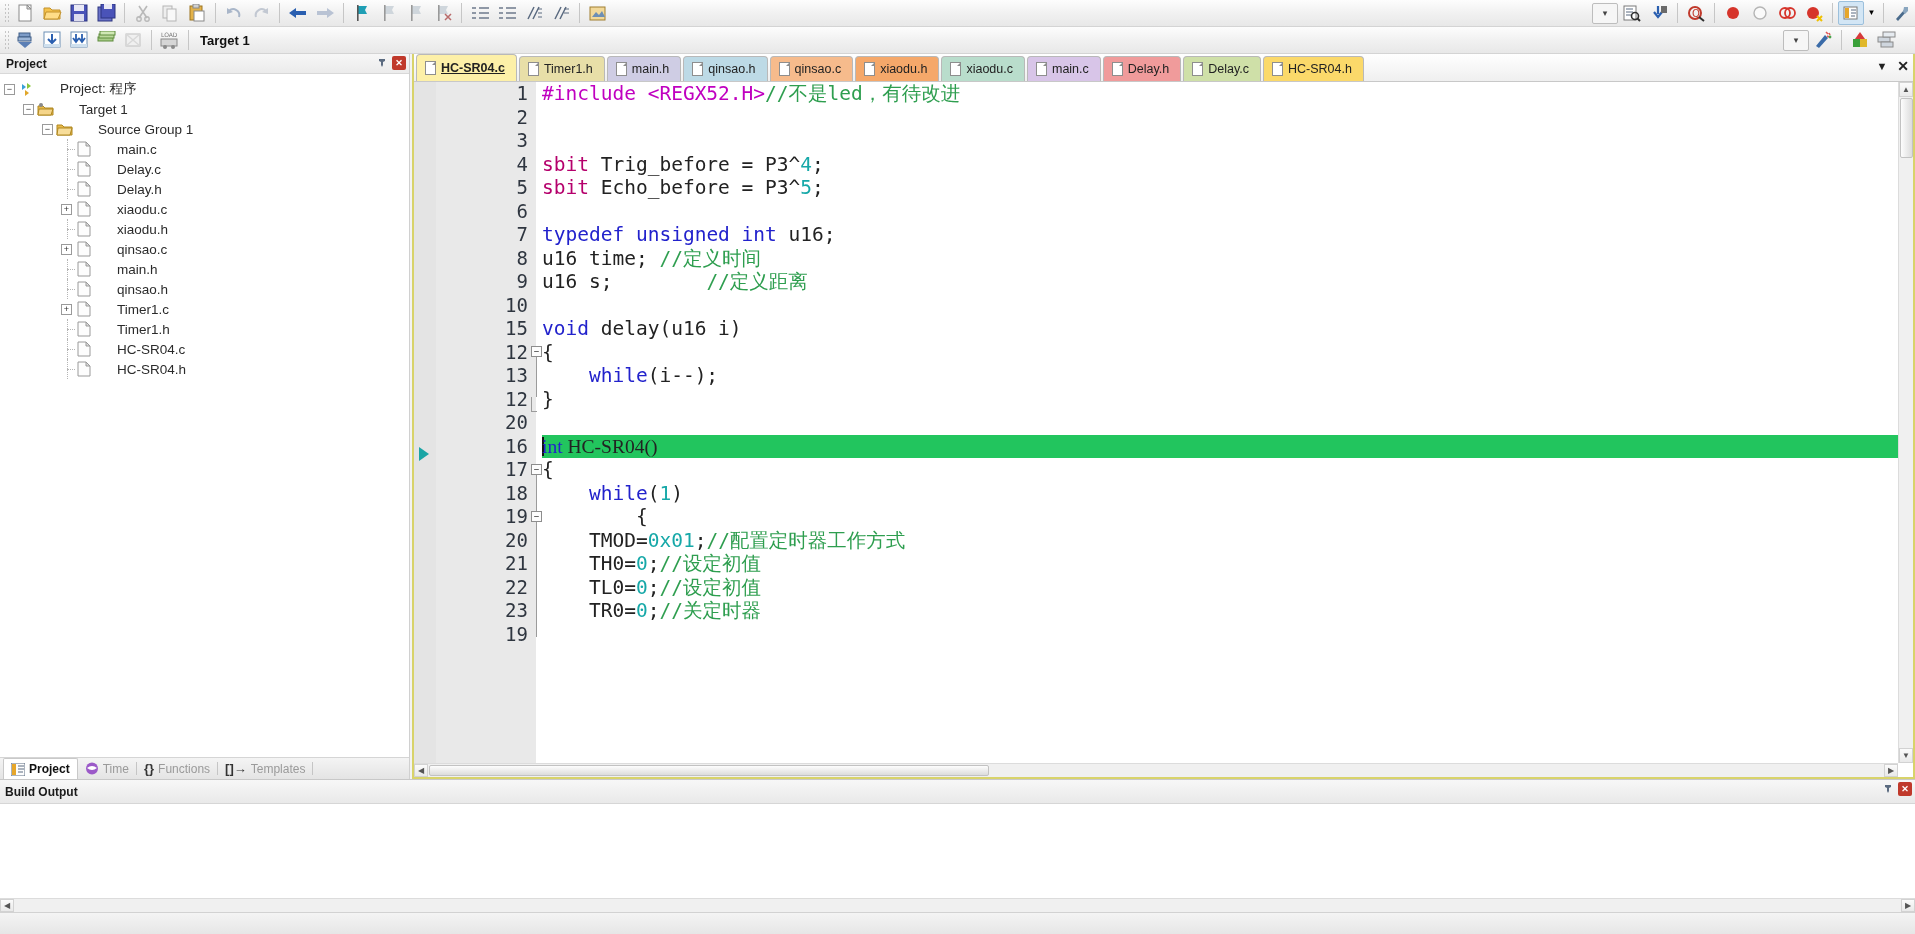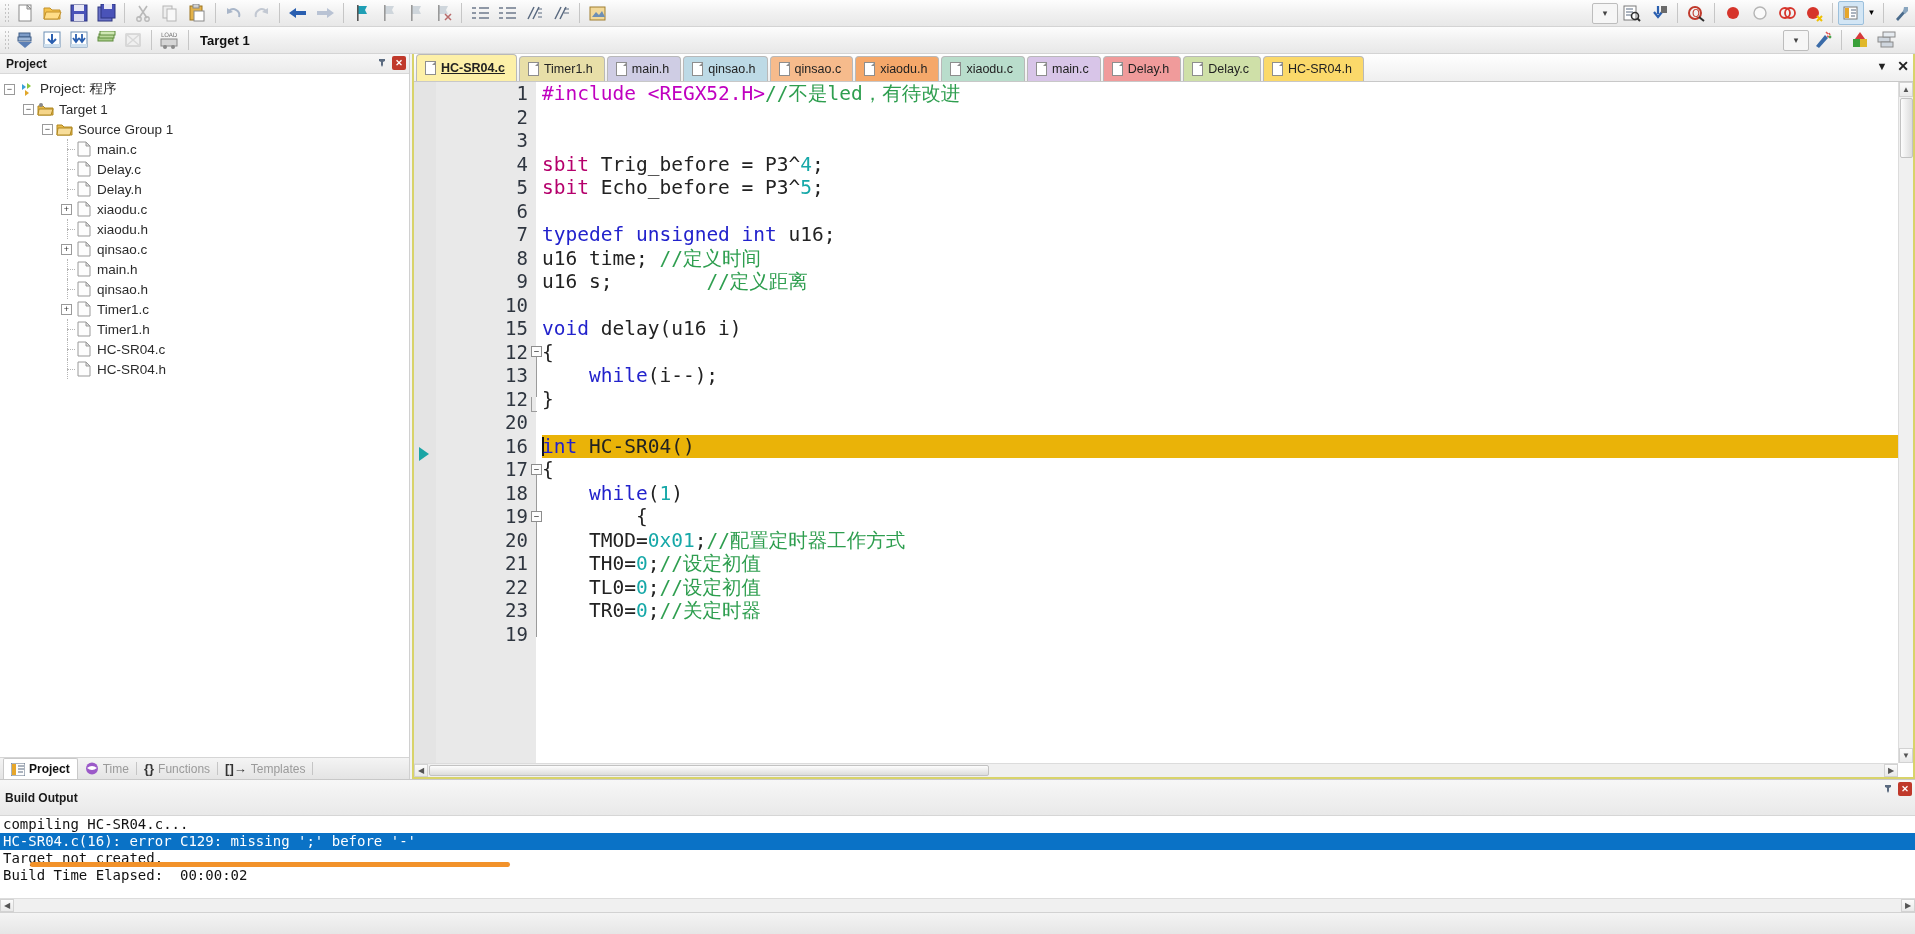--- a/index.html
+++ b/index.html
@@ -74,21 +74,21 @@
 
   #tree { flex:1; overflow:hidden; padding-top:5px; font-size:13px; color:#2b2b2b; background:#fff;}
   .trow { display:flex; align-items:center; height:20px; white-space:nowrap; }
   .texp { width:11px;height:11px;border:1px solid #9a9a9a;background:#fff;
     display:flex;align-items:center;justify-content:center;font-size:9px;line-height:1;
     color:#333; margin-right:3px; flex:none; }
   .tline { width:14px; height:20px; flex:none; position:relative; }
   .tline::before{content:"";position:absolute;left:6px;top:0;bottom:0;border-left:1px dotted #b5b5b5;}
   .tline.elbow::after{content:"";position:absolute;left:6px;top:10px;width:8px;border-top:1px dotted #b5b5b5;}
   .ticon { width:17px;height:17px;margin-right:5px;flex:none;display:flex;align-items:center;justify-content:center; }
-  .tlabel { font-size:13.5px; }
+  .tlabel { font-size:13.5px;margin-left:20px; }
 
   .pane-tabs {
     height:22px; display:flex; align-items:flex-end;
     background:linear-gradient(to bottom,#f4f4f4,#e4e4e4);
     border-top:1px solid #d5d5d5; padding-left:3px; gap:0px;
   }
   .ptab { display:flex;align-items:center;gap:4px;height:21px;padding:0 7px;font-size:12px;color:#9a9a9a;}
   .ptab.active { color:#111; font-weight:bold; background:#fff;
      border:1px solid #c9c9c9; border-bottom:none; border-radius:2px 2px 0 0;}
   .ptab-sep{width:1px;height:13px;background:#c5c5c5;align-self:center;}
@@ -133,21 +133,21 @@
     text-align:right; position:relative;
   }
   #code-text {
     flex:1; position:relative;
     font-family:"DejaVu Sans Mono", monospace; font-size:19.5px;
     line-height:23.5px; color:#222; padding-left:6px; white-space:pre;
     overflow:hidden;
   }
   .cline { height:23.5px; line-height:23.5px; white-space:pre; }
   .numline { height:23.5px; line-height:23.5px; padding-right:8px; }
-  .hl-line { background:#eab308; }
+  .hl-line { background:#22c55e;font-family:Liberation Serif, serif; }
   .kw { color:#2222cc; }
   .kw2 { color:#b5006c; }
   .num { color:#16a8a8; }
   .cmt { color:#2e9e4f; }
   .pp { color:#c000c0; }
   .str { color:#c000c0; }
   .caret-bar { display:inline-block; width:2px; height:19px; background:#111;
     vertical-align:-3px; margin-right:-2px; }
 
   .fold-box{ position:absolute; width:11px;height:11px;border:1px solid #8d8d8d;background:#fcfcfc;
@@ -168,21 +168,21 @@
     background:#f0f0f0; border-top:1px solid #dcdcdc; display:flex; align-items:center;}
   .hs-btn{width:14px;height:13px;display:flex;align-items:center;justify-content:center;font-size:8px;color:#555;
      background:linear-gradient(to bottom,#fbfbfb,#e9e9e9);border:1px solid #d2d2d2;}
   .hs-thumb{position:absolute;left:15px;top:1px;height:11px;width:560px;
      background:linear-gradient(to bottom,#fdfdfd,#dcdcdc);border:1px solid #c2c2c2;border-radius:2px;}
 
   
   #build-pane { position:absolute; left:0; right:0; bottom:22px; height:133px;
      background:#fff; border-top:1px solid #c8c8c8; display:flex; flex-direction:column;}
   #build-title {
-    height:36px; display:flex; align-items:center;
+    height:24px; display:flex; align-items:center;
     background:linear-gradient(to bottom,#f7f7f7,#e9e9e9);
     border-bottom:1px solid #d6d6d6;
     padding-left:5px; font-size:12px; font-weight:bold; color:#1a1a1a; position:relative;
   }
   #build-title .btns{position:absolute;right:3px;top:2px;display:flex;gap:3px;}
   #build-body { flex:1; position:relative; overflow:hidden;
     font-family:"DejaVu Sans Mono", monospace; font-size:14px; color:#111; }
   .bline { height:17px; line-height:17px; padding-left:3px; white-space:pre; }
   .bline.sel { background:#0a72c6; color:#fff; }
   .underline-mark { position:absolute; height:5px; background:#f2922a; border-radius:3px; }
@@ -805,29 +805,20 @@
       <span>Build Output</span>
       <div class="btns">
         <div class="pin-btn">
           <svg width="10" height="10">
               <path d="M2 1 h6 v2 l-2 1 v3 l-1 2 l-1 -2 v-3 l-2 -1 Z" fill="#5b6b80"></path>
             </svg>
         </div>
         <div class="close-btn">✕</div>
       </div>
     </div>
-    <div id="build-body">
-      <div id="build-lines-host">
-          <div class="bline">compiling HC-SR04.c...</div>
-          <div class="bline sel">HC-SR04.c(16): error C129: missing ';' before '-'</div>
-          <div class="bline">Target not created.</div>
-          <div class="bline">Build Time Elapsed:  00:00:02</div>
-        </div>
-      <div class="underline-mark" style="left: 30px; top: 46px; width: 480px; background: rgb(242, 146, 42);"></div>
-    </div>
     <div id="build-hscroll">
       <div class="hs-btn">◀</div>
       <div class="hs-btn" style="position:absolute;right:0">▶</div>
     </div>
   </div>
 
   <div id="statusbar">
     <span></span>
   </div>
 </div>

